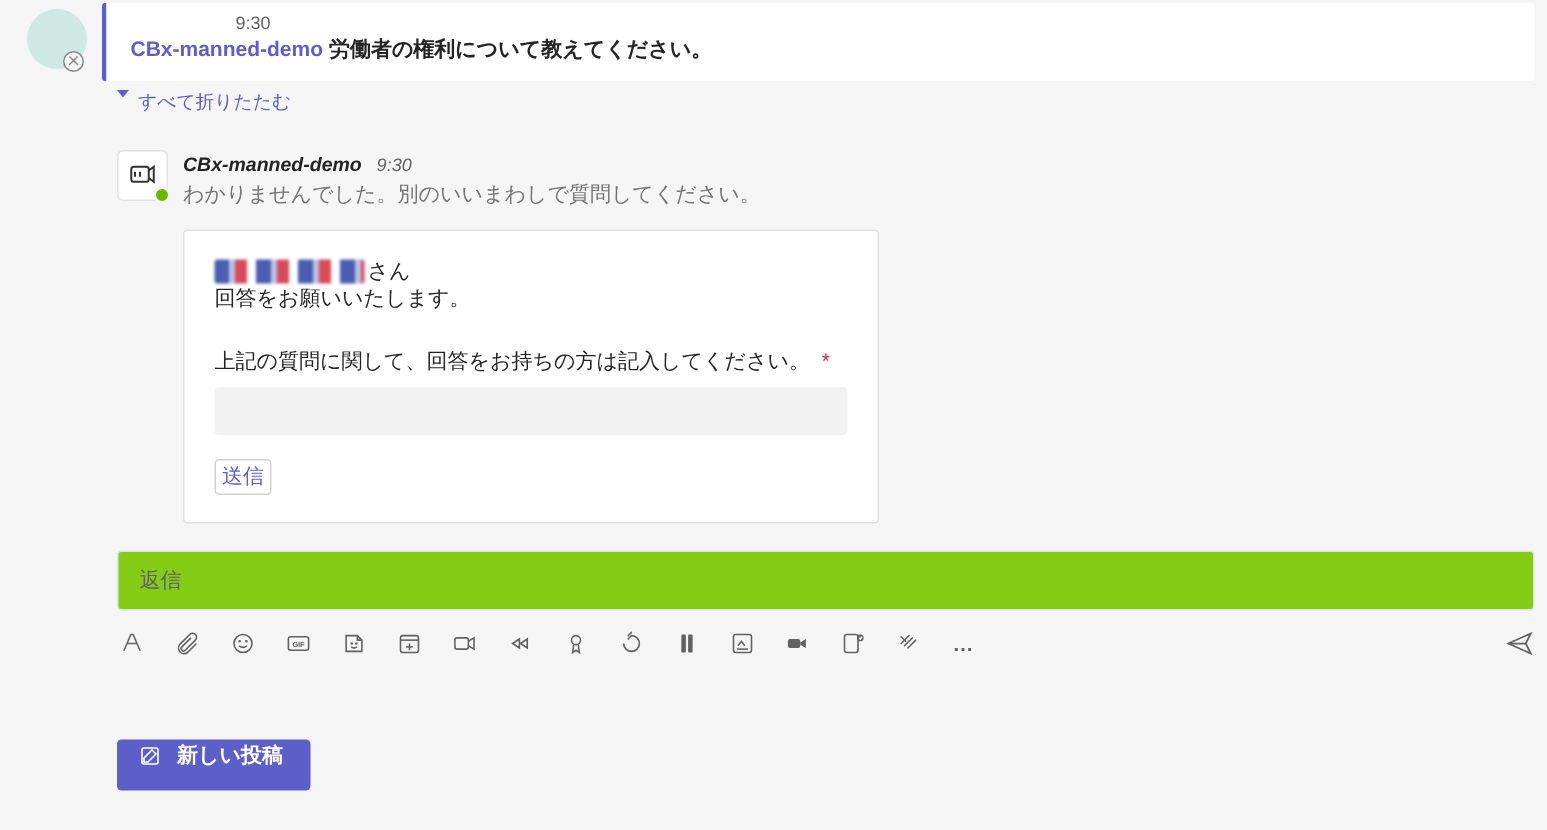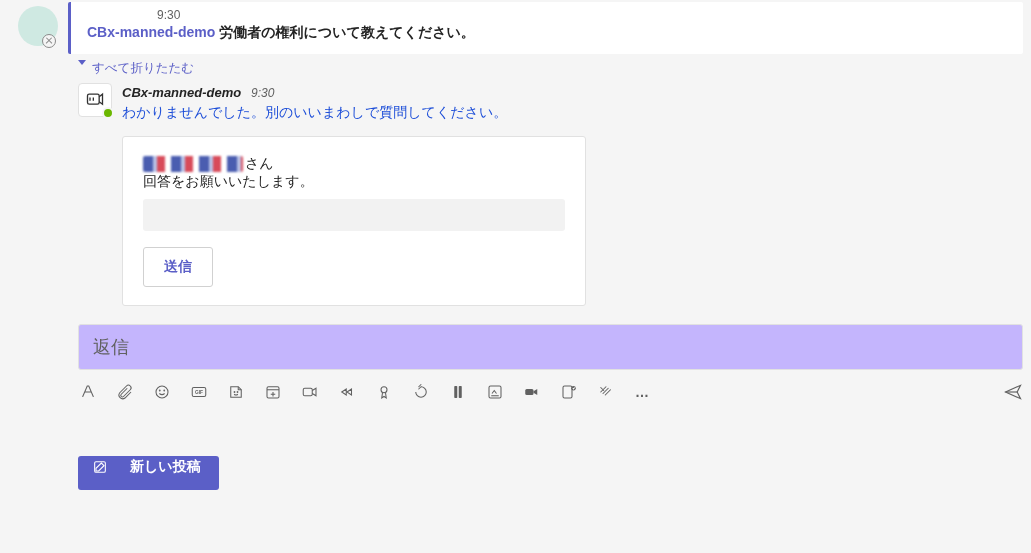--- a/index.html
+++ b/index.html
@@ -34,21 +34,21 @@
 
   .op-card {
     flex: 1; background: #fff; border-left: 3px solid #5b5fc7;
     padding: 6px 16px 12px 16px; border-radius: 2px;
   }
   .op-time { color: #616161; font-size: 12px; margin-left: 70px; }
   .op-line { margin-top: 2px; font-weight: bold; }
   .op-author { color: #5b5fc7; }
 
   
-  .collapse-row { display:flex; align-items:flex-start; margin: 6px 0 6px 70px; }
+  .collapse-row { display:flex; align-items:flex-start; margin: 6px 0 23px 70px; }
   .chev-down {
     width:0;height:0;border-left:4px solid transparent;border-right:4px solid transparent;
     border-top:5px solid #5b5fc7; margin-right:6px;
   }
   .collapse-link { color:#5b5fc7; font-size:12.5px; cursor:pointer; }
 
   
   .reply-row { display:flex; align-items:flex-start; margin-left:70px; }
   .reply-avatar-col { width:44px; flex:0 0 44px; position:relative; }
   .bot-avatar {
@@ -57,67 +57,67 @@
   }
   .bot-svg{width:20px;height:20px;}
   .presence {
     position:absolute; right:-3px; bottom:-3px; width:12px;height:12px;
     border-radius:50%; background:#6bb700; border:2px solid #f5f5f5;
   }
   .reply-body { flex:1; }
   .reply-head { line-height:1.4;font-style:italic; }
   .reply-author { color:#242424; font-weight:600; font-size:13px; }
   .reply-time { color:#616161; font-size:12px; margin-left:6px; }
-  .reply-text { color:#1d4ed8; margin-top:1px; }
+  .reply-text { color:#737373; margin-top:1px; }
 
   
   .card {
     background:#fff; border:1px solid #e1e1e1; border-radius:3px;
     margin-top:14px; padding:18px 20px 18px 20px; width:464px;
   }
   .card-name-row { display:flex; align-items:center; gap:2px; }
   .blurred-name {
     width:100px;height:16px;border-radius:2px;
     background: repeating-linear-gradient(90deg,#4a5db0 0 10px,#b9c2e6 10px 14px,#d84b5a 14px 22px,#fff 22px 28px);
     filter: blur(1px);
   }
   .card-sub { }
   .card-prompt { margin-top:24px; }
   .req { color:#c4314b; margin-left:4px; }
   .card-input {
     width:100%; height:32px; background:#f2f2f2; border:none; border-radius:3px;
     margin-top:8px; padding:0 10px; font-size:14px;
   }
   .send-btn {
-    margin-top:16px; height:40px; padding:0 20px; background:#fff;
-    border:1px solid #d1d1d1; border-radius:3px; color:#5b5fc7; font-weight:700;
+    margin-top:16px; height:24px; padding:0 4px; background:#fff;
+    border:1px solid #d1d1d1; border-radius:3px; color:#5b5fc7; font-weight:400;
     font-size:14px; cursor:pointer;
   }
 
   
   .reply-box {
-    margin:18px 0 0 70px; background:#c4b5fd; border:1px solid #e1e1e1;
-    border-radius:3px; padding:10px 14px; color:#616161; font-size:18px;
+    margin:18px 0 0 70px; background:#84cc16; border:1px solid #e1e1e1;
+    border-radius:3px; padding:10px 14px; color:#616161; font-size:14px;
   }
 
   
   .toolbar {
     margin:4px 0 0 70px; height:36px; display:flex; align-items:center; gap:17px;
     color:#616161;
   }
   .toolbar .spacer{ flex:1; }
   .tool { width:20px;height:20px; display:flex;align-items:center;justify-content:center; cursor:pointer; }
   .tool svg{ width:18px;height:18px; stroke:#616161; fill:none; stroke-width:1.4; }
   .tool.fillsvg svg{ fill:#616161; stroke:none; }
   .send-icon svg{ width:22px;height:22px; }
 
   
   .new-post-row { margin:46px 0 16px 70px; }
   .new-post-btn {
-    display:inline-flex; align-items:center; gap:22px;
+    display:inline-flex; align-items:center; gap:10px;
     background:#5b5fc7; color:#fff; border:none; border-radius:3px;
     height:34px; padding:0 18px 11px 14px; font-size:14px; font-weight:600; cursor:pointer;text-align:right;
   }
   .compose-icon{ width:16px;height:16px; }
   .compose-icon svg{stroke:#fff;fill:none;stroke-width:1.6;}
 </style>
 </head>
 <body>
 
 <div class="container">
@@ -160,20 +160,24 @@
         <span class="reply-time">9:30</span>
       </div>
       <div class="reply-text">わかりませんでした。別のいいまわしで質問してください。</div>
 
       <div class="card">
         <div class="card-name-row">
           <span class="blurred-name"></span>
           <span>さん</span>
         </div>
         <div class="card-sub">回答をお願いいたします。</div>
+        <div class="card-prompt">
+          <span>上記の質問に関して、回答をお持ちの方は記入してください。</span>
+          <span class="req">*</span>
+        </div>
         <input class="card-input" type="text" style="">
         <div>
           <button class="send-btn">送信</button>
         </div>
       </div>
     </div>
   </div>
 
   <div class="reply-box">返信</div>
 

